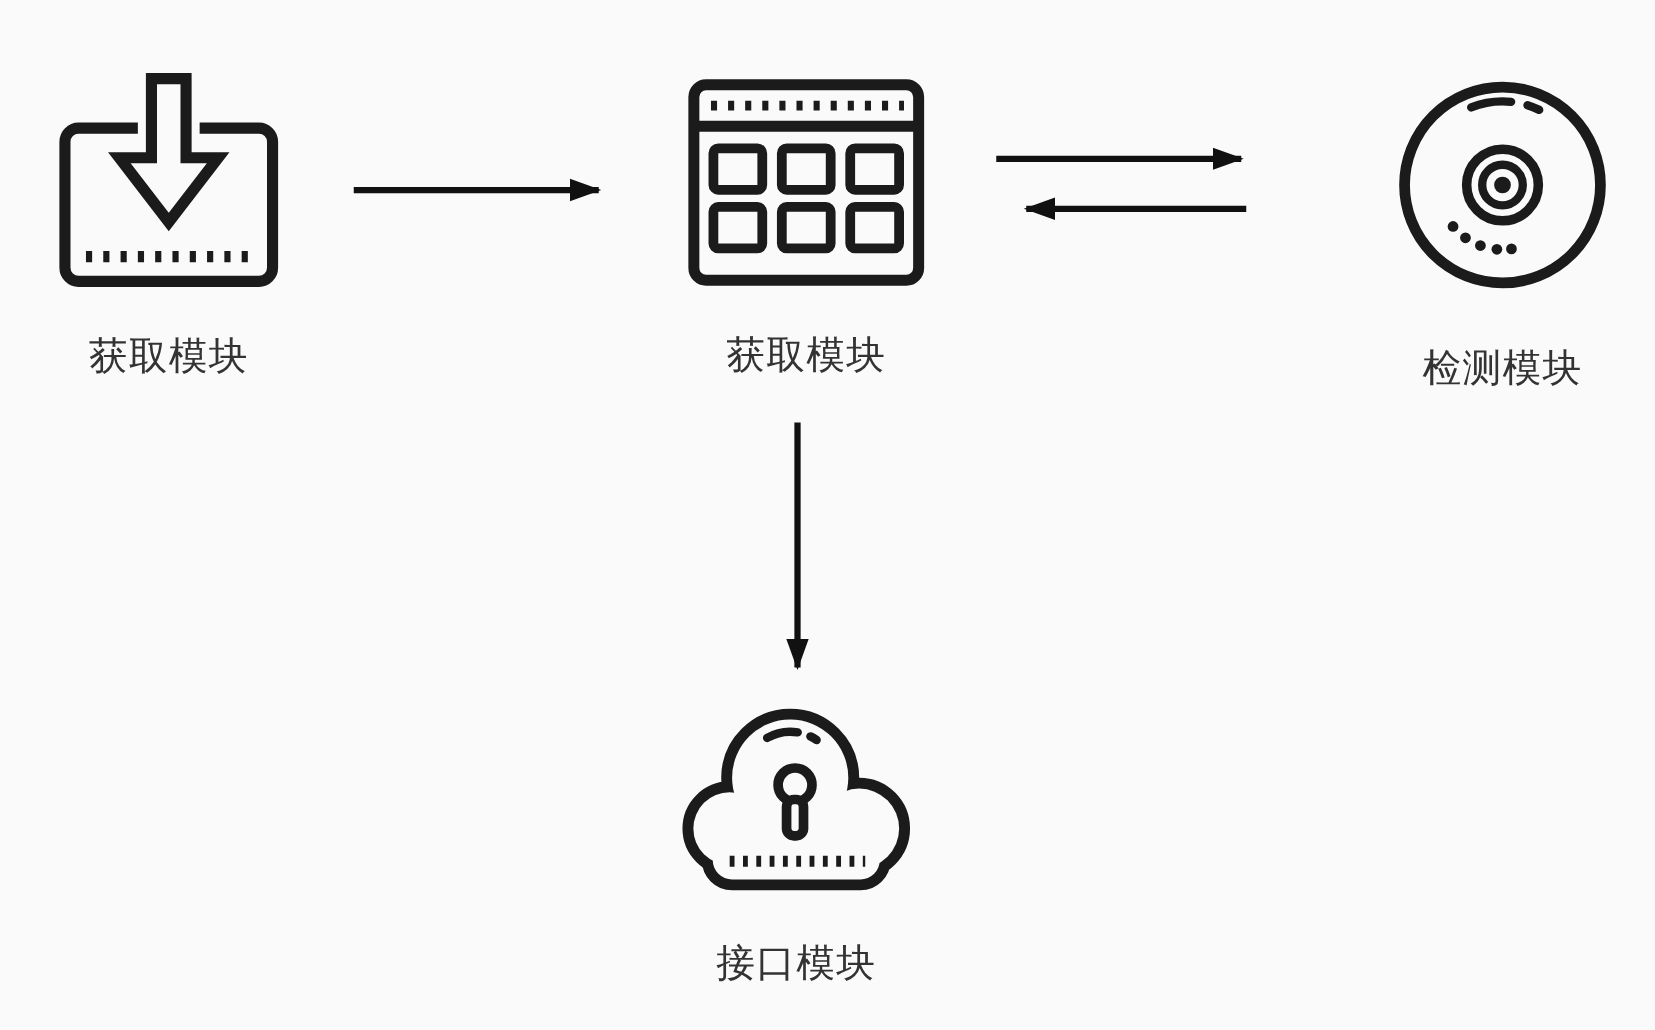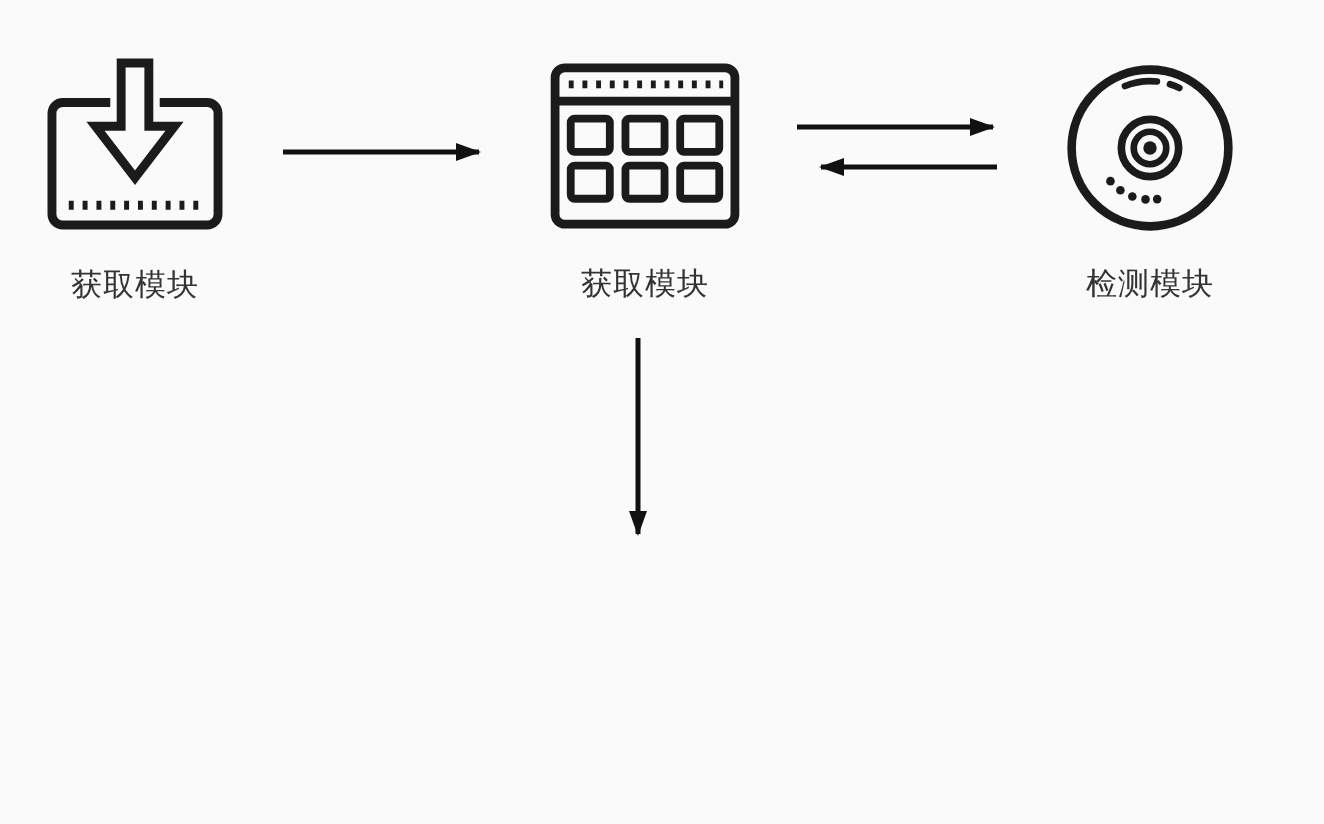--- a/index.html
+++ b/index.html
@@ -34,21 +34,21 @@
     margin-top: 33px;
     font-size: 31px;
     letter-spacing: 1px;
     color: #333333;
     white-space: nowrap;
     text-align: center;
     line-height: 38px;
   }
   #node-acquisition { left: 25px;  top: 57px;  }
   #node-storage     { left: 535px; top: 60px;  }
-  #node-detection   { left: 1040px;top: 62px;  }
+  #node-detection   { left: 1092px;top: 62px; gap: 11px;  }
   #node-interface   { left: 527px; top: 566px; }
   #node-acquisition .node-label { margin-top: 36px; }
   #node-detection   .node-label { margin-top: 31px; }
   .connections-layer {
     position: absolute;
     left: 0; top: 0;
     pointer-events: none;
   }
   .ic { stroke: #1b1b1b; }
 </style>
@@ -91,20 +91,42 @@
       <path class="ic" d="M63.8,25.1 A70,70 0 0 1 120.7,27.1" stroke-width="7" stroke-linecap="round" stroke-dasharray="34 14"></path>
       <circle cx="48.6" cy="124.7" r="4.5" fill="#1b1b1b"></circle>
       <circle cx="59.0" cy="134.2" r="4.5" fill="#1b1b1b"></circle>
       <circle cx="71.5" cy="140.7" r="4.5" fill="#1b1b1b"></circle>
       <circle cx="85.3" cy="143.8" r="4.5" fill="#1b1b1b"></circle>
       <circle cx="97.5" cy="143.5" r="4.5" fill="#1b1b1b"></circle>
     </svg>
     <div class="node-label">检测模块</div>
   </div>
 
+  <div class="node" id="node-interface">
+    <svg width="196" height="153" viewBox="0 0 202 158" fill="none" xmlns="http://www.w3.org/2000/svg">
+
+      <g stroke="#1b1b1b" stroke-width="18" fill="none">
+        <circle cx="46" cy="100" r="30"></circle>
+        <circle cx="153" cy="100" r="33"></circle>
+        <circle cx="96" cy="58" r="48"></circle>
+        <rect x="32" y="90" width="138" height="52" rx="16"></rect>
+      </g>
+      <g fill="#fafafa" stroke="none">
+        <circle cx="46" cy="100" r="30"></circle>
+        <circle cx="153" cy="100" r="33"></circle>
+        <circle cx="96" cy="58" r="48"></circle>
+        <rect x="32" y="90" width="138" height="52" rx="16"></rect>
+      </g>
+      <path class="ic" d="M77,25.1 A38,38 0 0 1 117.8,26.9" stroke-width="7" stroke-linecap="round" stroke-dasharray="26 11"></path>
+      <circle class="ic" cx="100" cy="64" r="14" stroke-width="8"></circle>
+      <rect class="ic" x="93" y="76" width="14" height="30" rx="6" fill="#fafafa" stroke-width="8"></rect>
+      <line class="ic" x1="46" y1="127" x2="158" y2="127" stroke-width="9" stroke-dasharray="4 7"></line>
+    </svg>
+    <div class="node-label">接口模块</div>
+  </div>
 
   <svg class="connections-layer" width="1324" height="824" viewBox="0 0 1324 824" xmlns="http://www.w3.org/2000/svg">
     <defs>
       <marker id="ah" markerUnits="userSpaceOnUse" markerWidth="26" markerHeight="20" refX="23" refY="10" orient="auto">
         <path d="M0,1 L25,10 L0,19 Z" fill="#111111"></path>
       </marker>
     </defs>
     <g stroke="#111111" stroke-width="5" fill="none">
       <path d="M283,152 H479" marker-end="url(#ah)"></path>
       <path d="M797,127 H993" marker-end="url(#ah)"></path>

